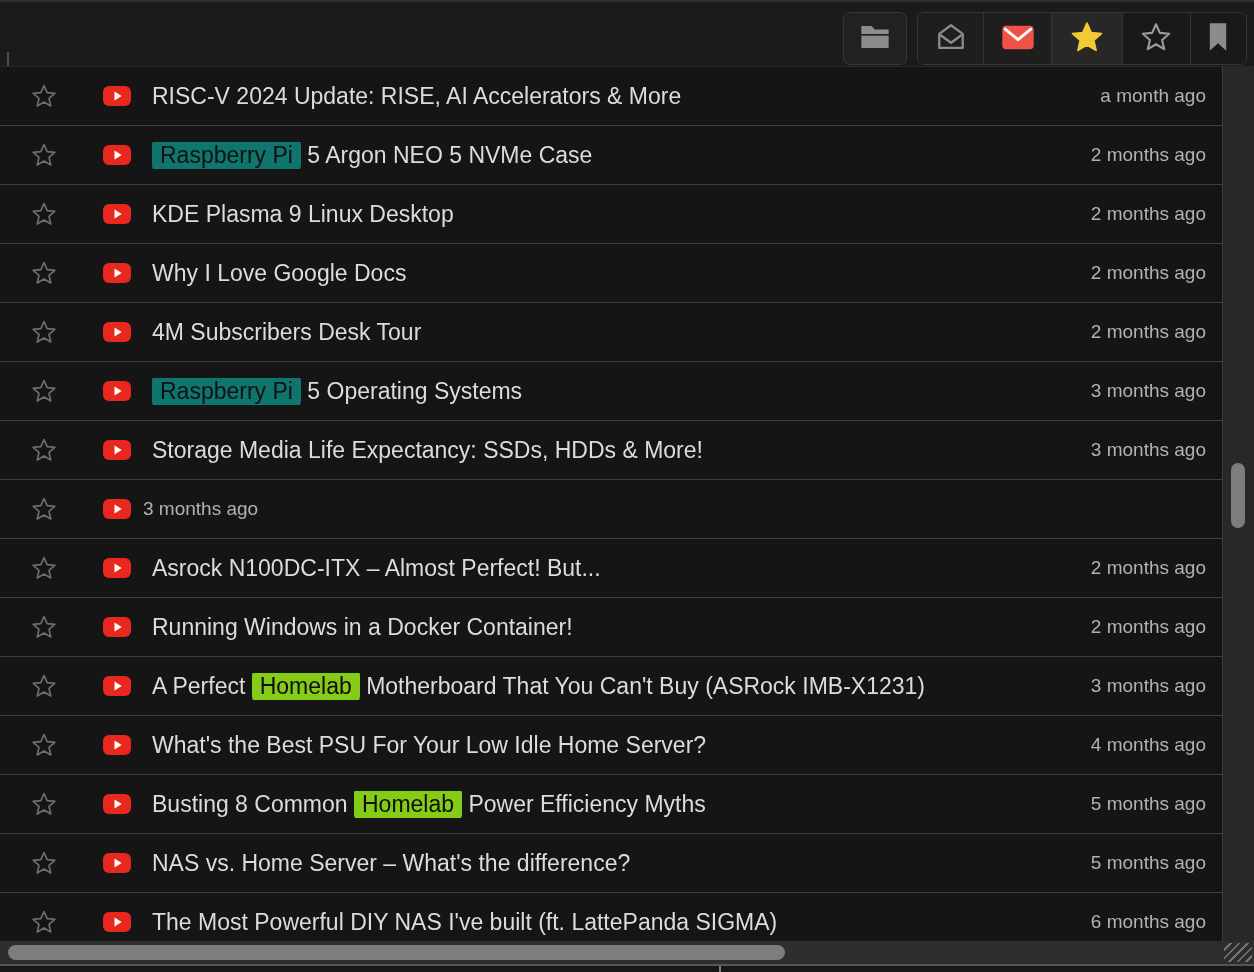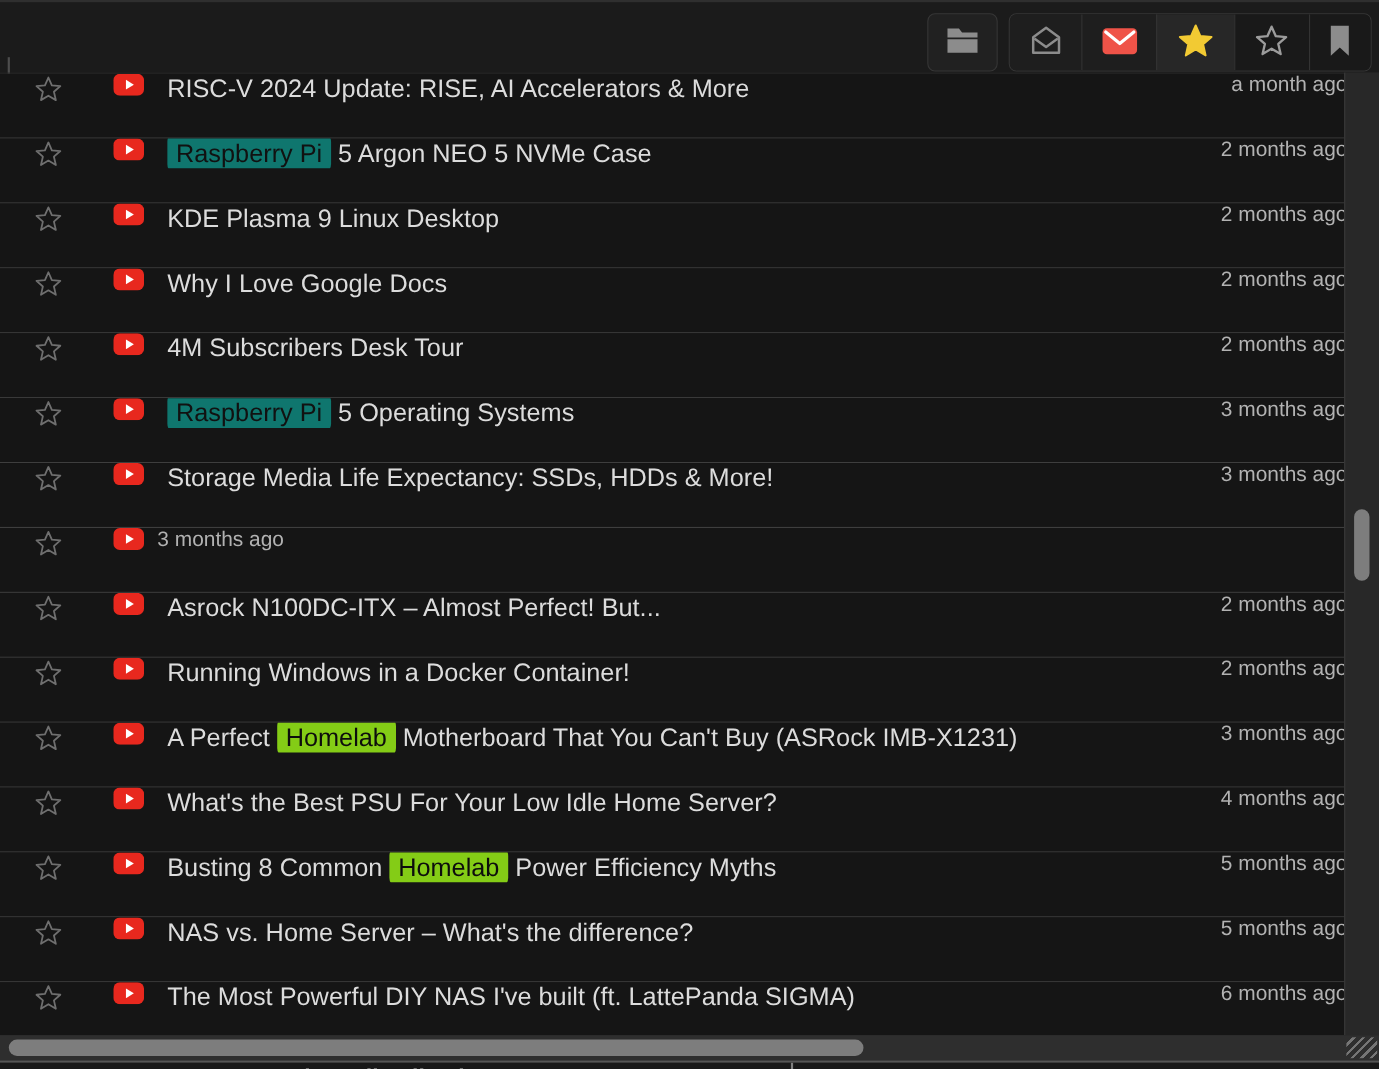--- a/index.html
+++ b/index.html
@@ -34,29 +34,29 @@
   .filter-group .cell.darker { background:#191919; }
   .filter-group .cell.active { background:#272727; }
 
   
   .list {
     position:absolute; left:0; top:66px; width:1254px; height:875px;
     overflow:hidden; border-top:1px solid #2a2a2a; box-sizing:border-box;
   }
   .row {
     height:58px; border-bottom:1px solid #3e3e3e; background:#151515;
-    display:flex; align-items:flex-start;
+    display:flex; align-items:center;
   }
   .star-btn { margin-left:30px; width:28px; height:28px; flex:none; display:flex; background:none; border:none; padding:0; cursor:pointer; }
   .yt-badge { margin-left:45px; width:28px; height:20px; flex:none; display:flex; }
   .title {
     margin-left:21px; flex:1 1 auto; min-width:0;
     font-size:23px; color:#dcdcdc; white-space:nowrap; overflow:hidden;
   }
-  .age { flex:none; margin-left:12px; margin-right:29px; font-size:19px; color:#b2b2b2; white-space:nowrap; }
+  .age { flex:none; margin-left:12px; margin-right:48px; font-size:19px; color:#b2b2b2; white-space:nowrap; }
   .hl { color:#111111; padding:6px 8px; border-radius:9px; }
   .hl-yellow { background:#0f766e; }
   .hl-olive  { background:#84cc16; color:#0d0d0d; }
 
   
   .vtrack {
     position:absolute; left:1222px; top:66px; width:32px; height:875px;
     background:#282828; border-left:1px solid #3a3a3a; box-sizing:border-box; cursor:pointer;
   }
   .vthumb { position:absolute; left:8px; top:397px; width:14px; height:65px; border-radius:7px; background:#7d7d7d; cursor:grab; }

